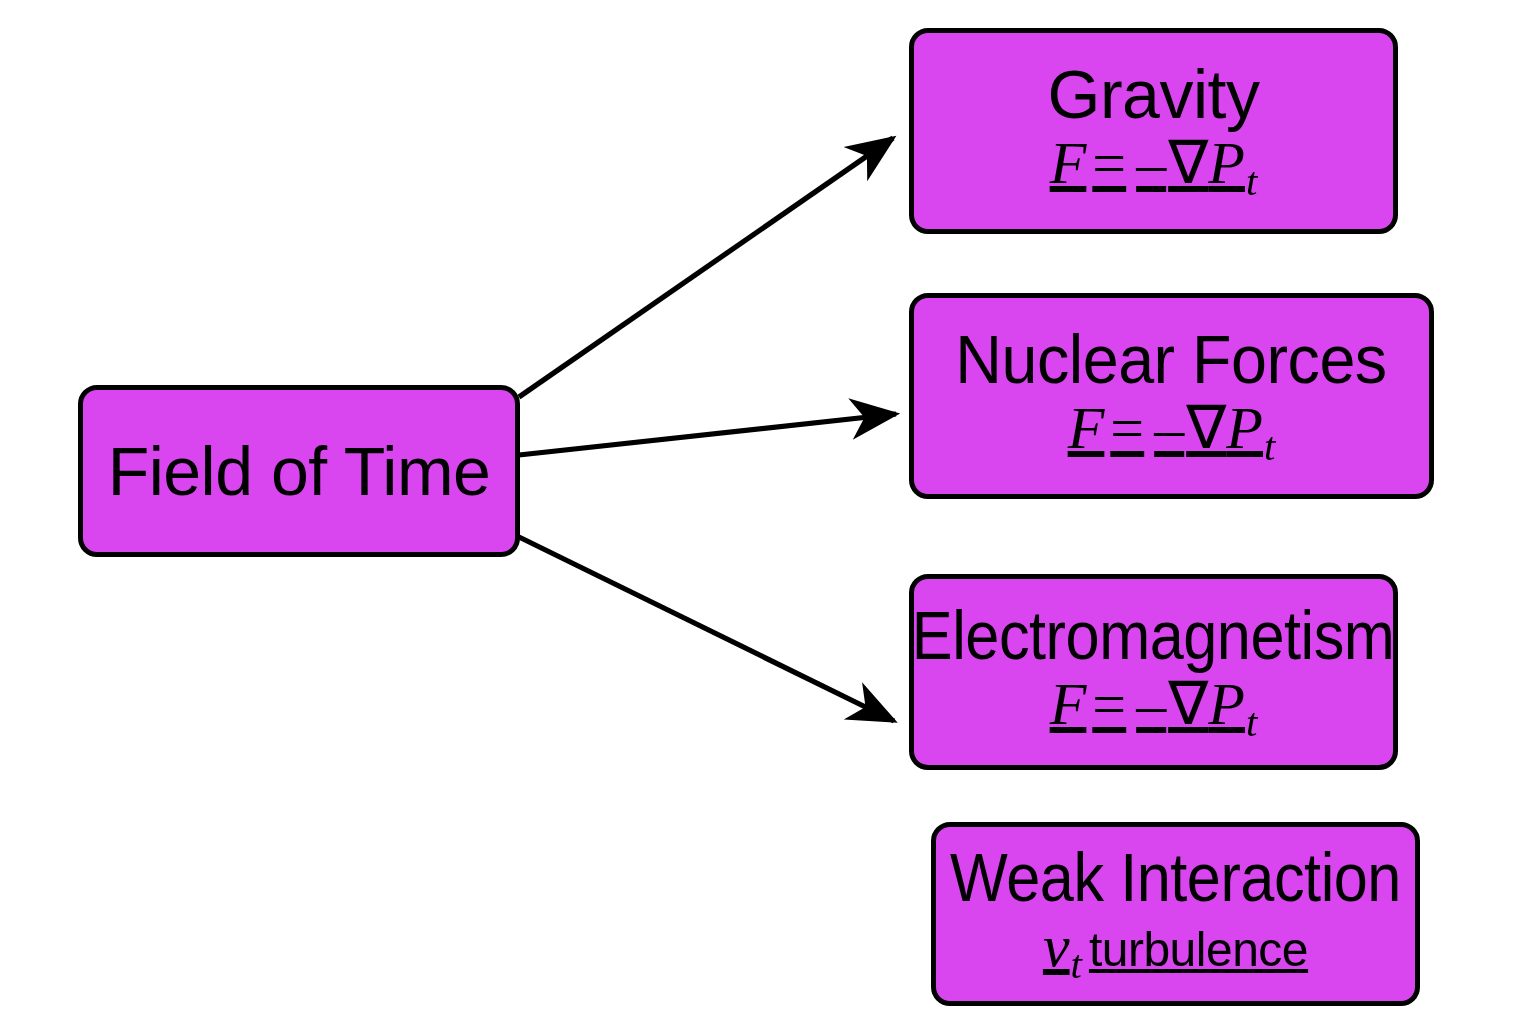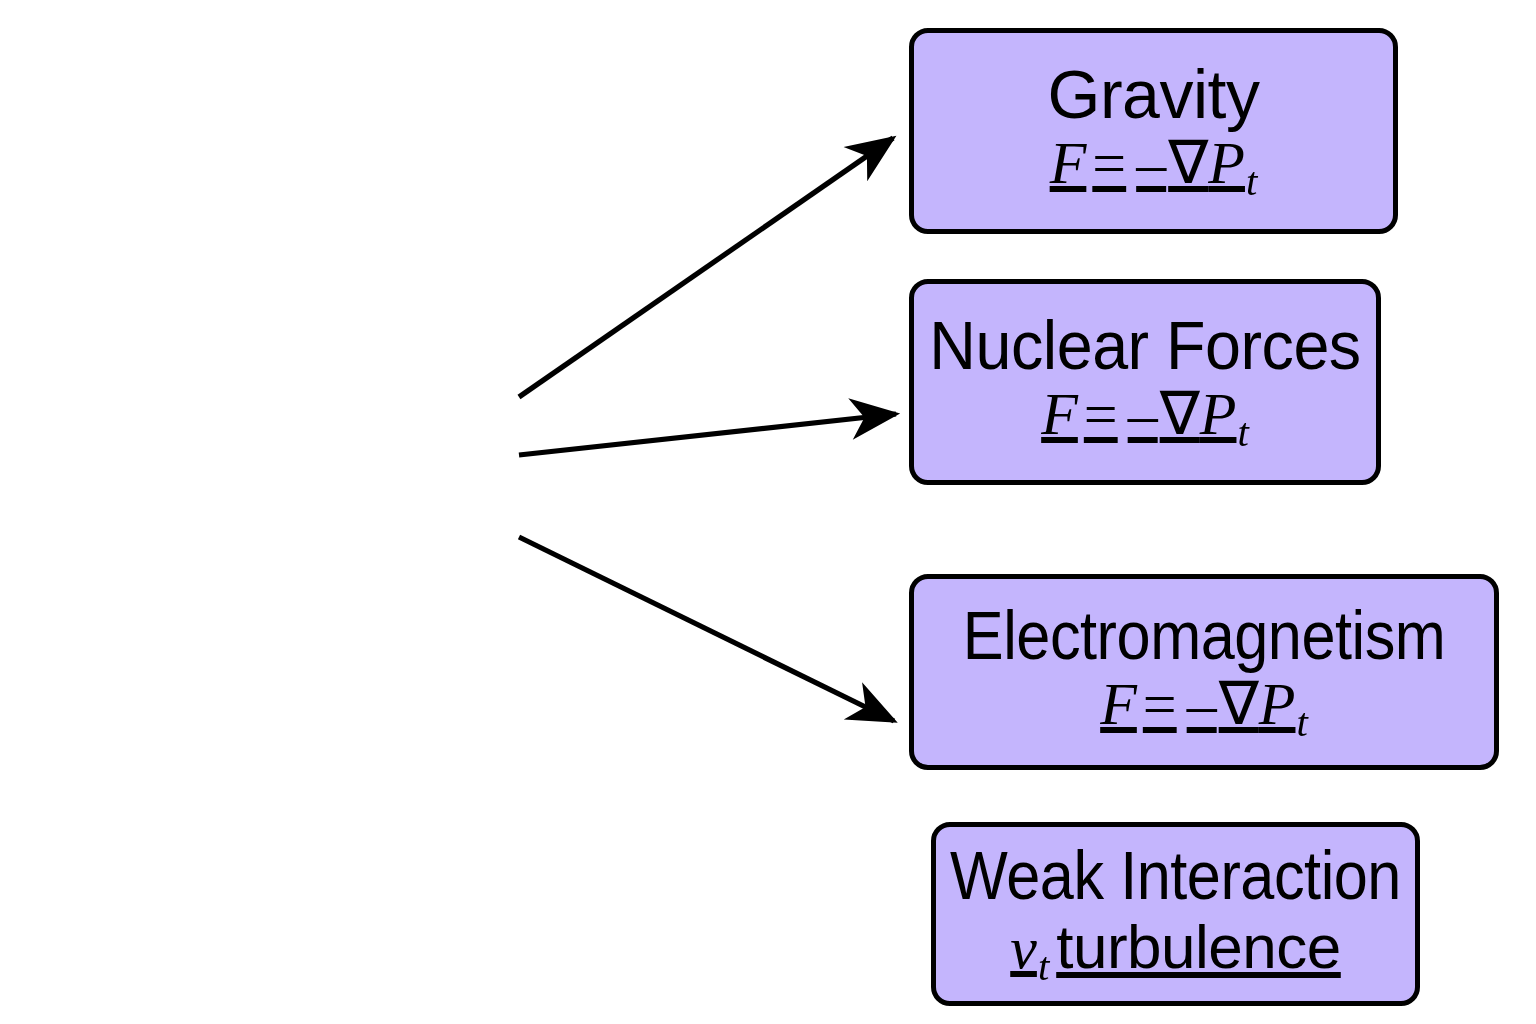--- a/index.html
+++ b/index.html
@@ -15,21 +15,21 @@
     background: #ffffff;
     overflow: hidden;
     font-family: "Liberation Sans", sans-serif;
     color: #000000;
   }
   .node {
     position: absolute;
     box-sizing: border-box;
     border: 5px solid #000000;
     border-radius: 19px;
-    background: #c4b5fd;
+    background: #d946ef;
     display: flex;
     flex-direction: column;
     align-items: center;
     justify-content: center;
     text-align: center;
     z-index: 2;
   }
   .node-label {
     font-family: "Liberation Sans", sans-serif;
     font-size: 68px;
@@ -56,21 +56,21 @@
   .mo-minus { font-style: normal; padding: 0 2px 0 4px; }
   .nabla { font-style: normal; }
   .sub {
     font-style: italic;
     font-size: 0.68em;
     vertical-align: -0.30em;
     margin-left: 1px;
   }
   .turb {
     font-family: "Liberation Sans", sans-serif;
-    font-size: 62px;
+    font-size: 48px;
     font-style: normal;
     margin-left: 7px;
     letter-spacing: -0.5px;
   }
   .turb-line {
     display: flex;
     align-items: baseline;
     justify-content: center;
   }
   #edges {
@@ -99,36 +99,39 @@
 
     <g>
       <line x1="519" y1="455" x2="896" y2="414" stroke="#000000" stroke-width="5.2" marker-end="url(#ah)"></line>
     </g>
 
     <g>
       <line x1="519" y1="537" x2="894" y2="721" stroke="#000000" stroke-width="5.2" marker-end="url(#ah)"></line>
     </g>
   </svg>
 
+  <div class="node" style="left:78px; top:385px; width:442px; height:172px;">
+    <div class="node-label">Field of Time</div>
+  </div>
 
   <div class="node" style="left:909px; top:28px; width:489px; height:206px;">
     <div class="node-label">Gravity</div>
     <div class="formula">
       <span class="mi">F</span><span class="mo">=</span><span class="mo-minus">–</span><span class="nabla">∇</span><span class="mi">P</span><span class="sub">t</span>
     </div>
   </div>
 
-  <div class="node" style="left:909px; top:279px; width:472px; height:206px;">
+  <div class="node" style="left:909px; top:293px; width:525px; height:206px;">
     <div class="node-label fit-mid">Nuclear Forces</div>
     <div class="formula">
       <span class="mi">F</span><span class="mo">=</span><span class="mo-minus">–</span><span class="nabla">∇</span><span class="mi">P</span><span class="sub">t</span>
     </div>
   </div>
 
-  <div class="node" style="left:909px; top:574px; width:590px; height:196px;">
+  <div class="node" style="left:909px; top:574px; width:489px; height:196px;">
     <div class="node-label fit-tight">Electromagnetism</div>
     <div class="formula">
       <span class="mi">F</span><span class="mo">=</span><span class="mo-minus">–</span><span class="nabla">∇</span><span class="mi">P</span><span class="sub">t</span>
     </div>
   </div>
 
   <div class="node" style="left:931px; top:822px; width:489px; height:184px;">
     <div class="node-label fit-tight">Weak Interaction</div>
     <div class="formula turb-line">
       <span><span class="mi">v</span><span class="sub">t</span></span>

